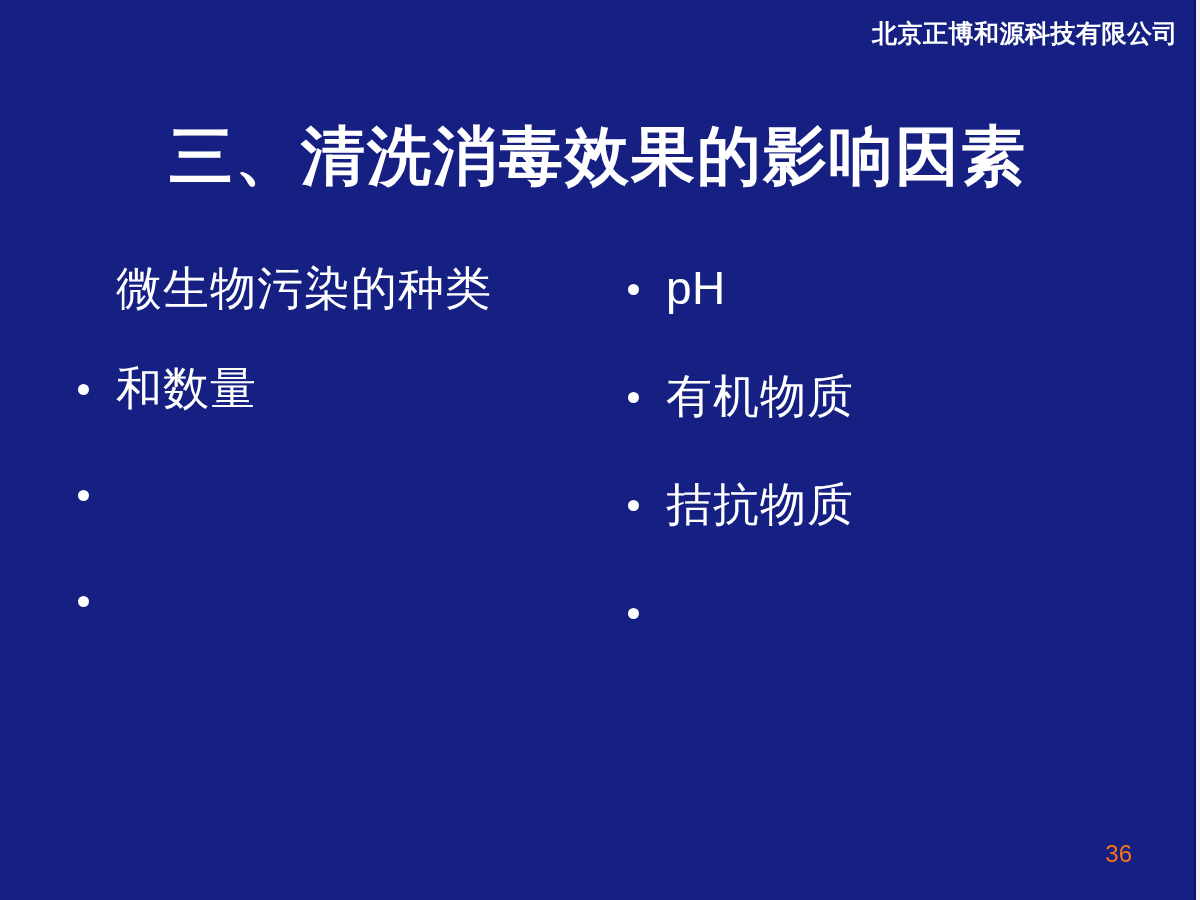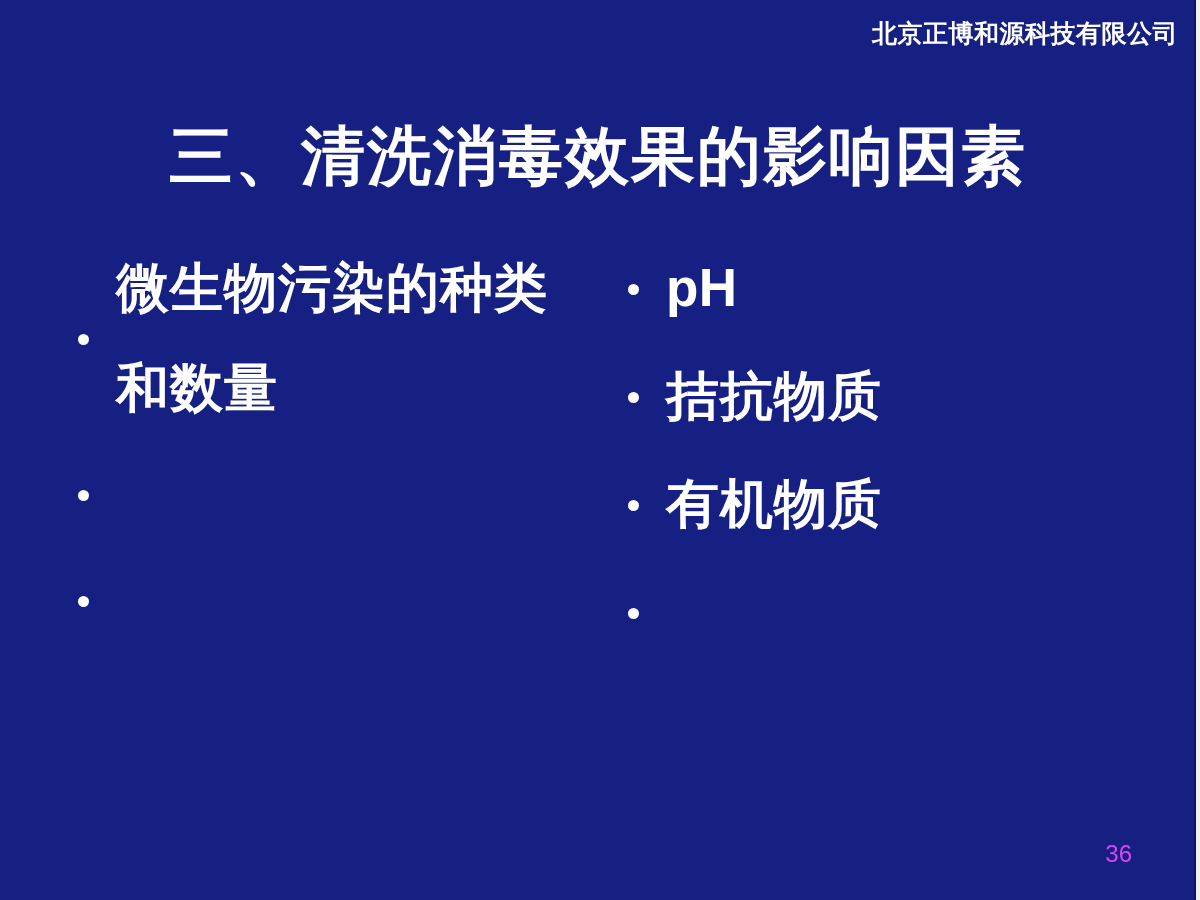--- a/index.html
+++ b/index.html
@@ -74,24 +74,24 @@
   .column {
     position: absolute;
     top: 0;
   }
   #column-left  { left: 62px;  width: 520px; }
   #column-right { left: 612px; width: 440px; }
 
   .bullet-item {
     position: relative;
     display: flex;
-    align-items: center;
+    align-items: flex-end;
     color: #ffffff;
-    font-size: 53px;
-    font-weight: bold;
+    font-size: 46px;
+    font-weight: normal;
     line-height: 100px;
   }
   #column-left .bullet-item  { margin-bottom: 6px; }
   #column-right .bullet-item { margin-bottom: 8px; }
 
   .bullet-marker {
     flex: 0 0 auto;
     width: 54px;
     line-height: 100px;
     font-size: 46px;
@@ -114,21 +114,21 @@
     letter-spacing: 1px;
     white-space: pre-line;
   }
   .bullet-text.latin { letter-spacing: 0.5px; }
 
   
   #page-number {
     position: absolute;
     right: 68px;
     bottom: 32px;
-    color: #d946ef;
+    color: #f97316;
     font-size: 24px;
     font-weight: normal;
   }
 </style>
 </head>
 <body>
 
 <div id="slide">
 
   <div id="right-edge-inner"></div>
@@ -160,26 +160,26 @@
 
     <div class="column" id="column-right">
 
       <div class="bullet-item">
         <span class="bullet-marker"><span class="dot"></span></span>
         <span class="bullet-text latin">pH</span>
       </div>
 
       <div class="bullet-item">
         <span class="bullet-marker"><span class="dot"></span></span>
-        <span class="bullet-text">拮抗物质</span>
+        <span class="bullet-text">有机物质</span>
       </div>
 
       <div class="bullet-item">
         <span class="bullet-marker"><span class="dot"></span></span>
-        <span class="bullet-text">有机物质</span>
+        <span class="bullet-text">拮抗物质</span>
       </div>
 
       <div class="bullet-item">
         <span class="bullet-marker"><span class="dot"></span></span>
       </div>
 
     </div>
 
   </div>
 

